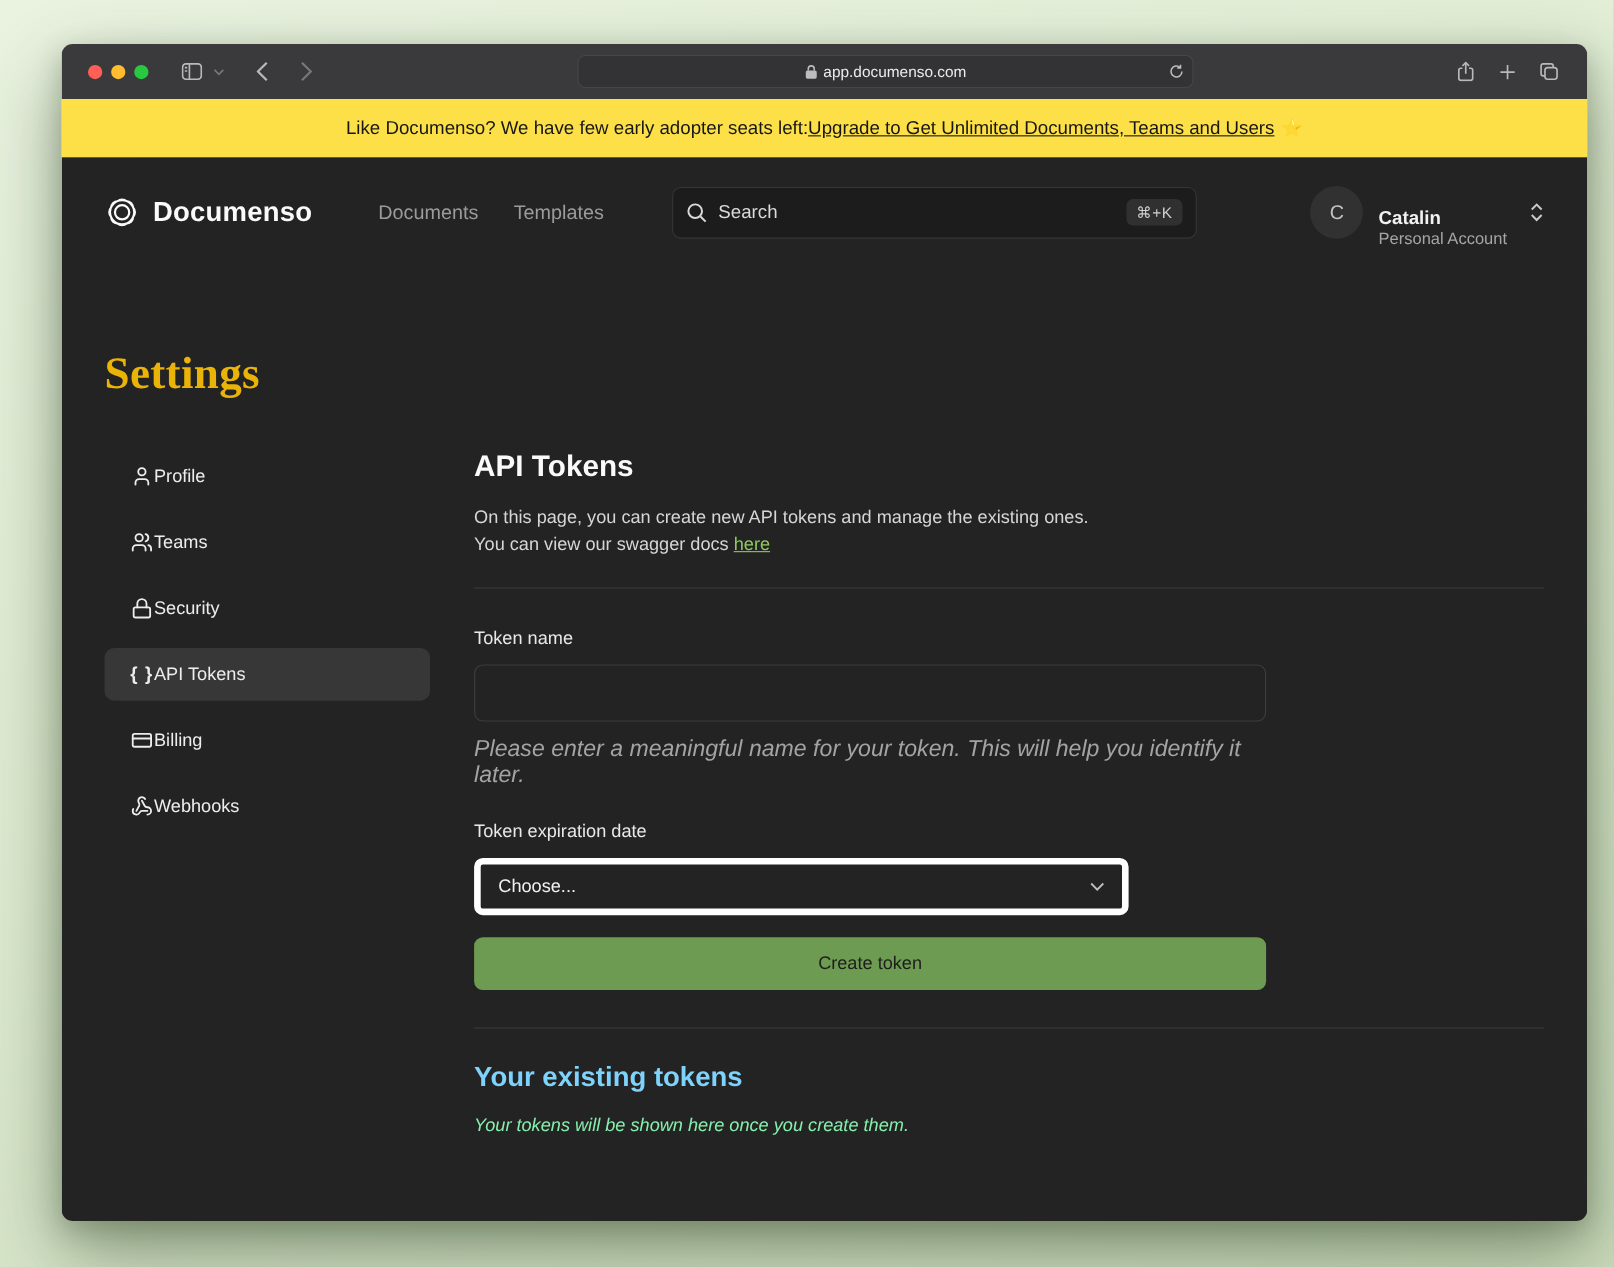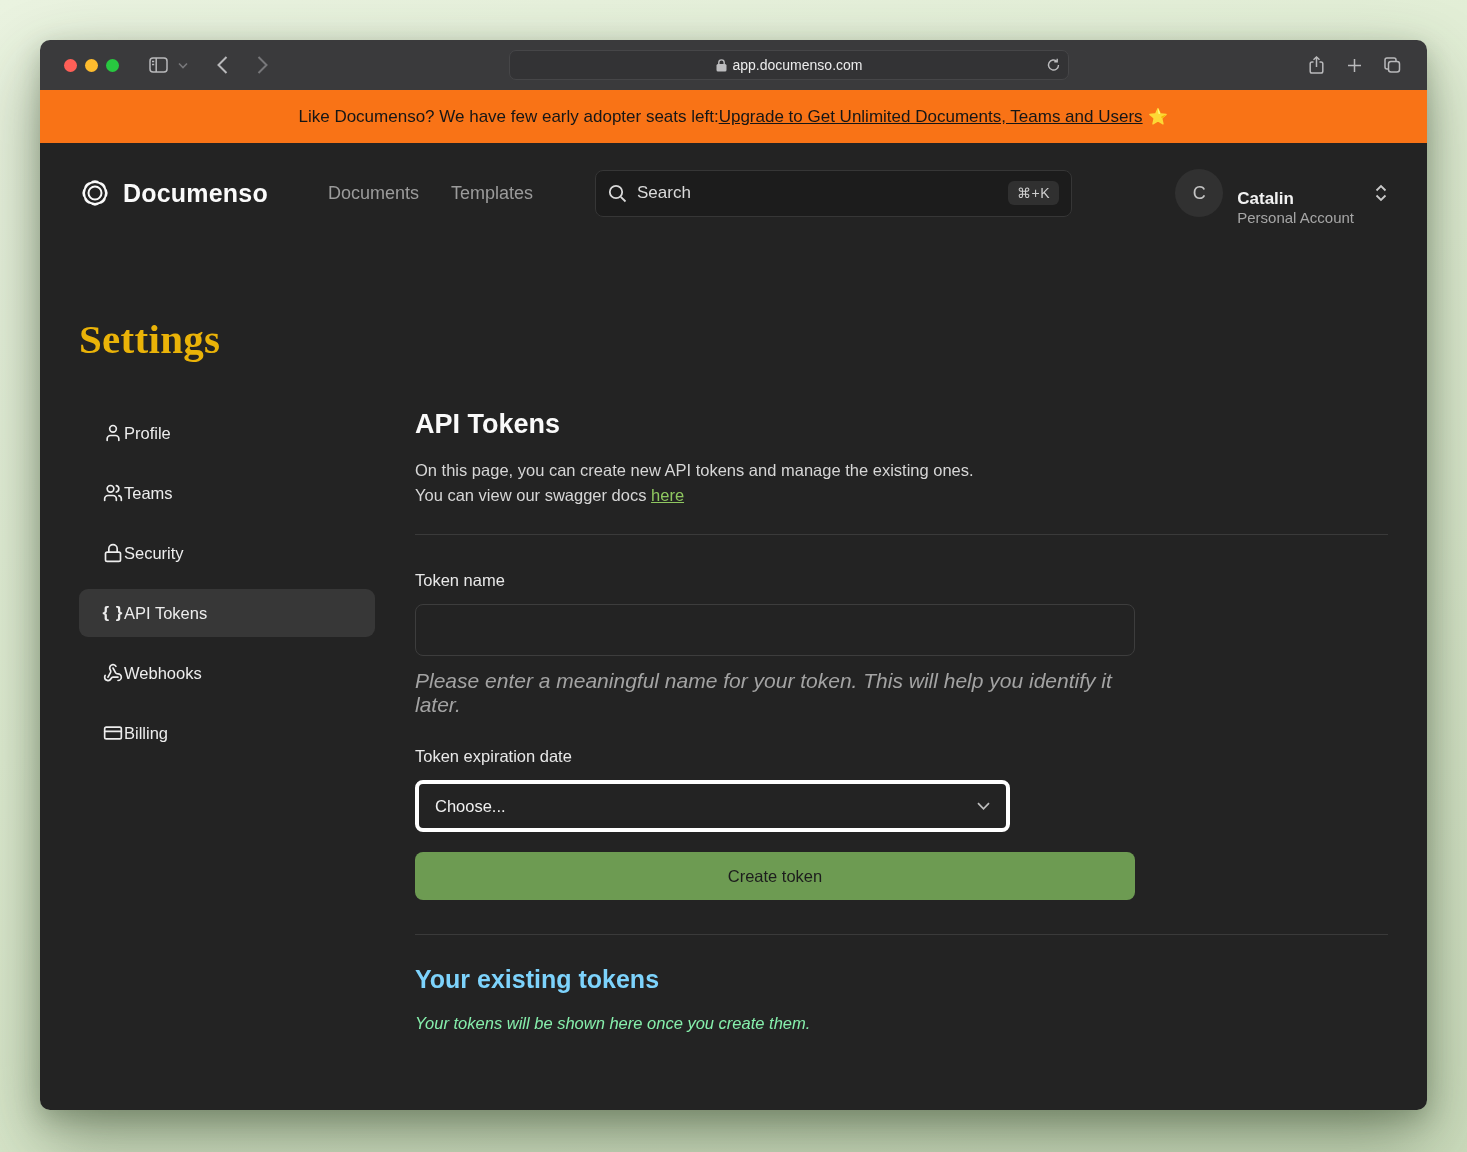--- a/index.html
+++ b/index.html
@@ -5,21 +5,21 @@
   * { margin:0; padding:0; box-sizing:border-box; }
   html,body { width:1467px; height:1152px; }
   body {
     font-family:"Liberation Sans", sans-serif;
     background: linear-gradient(160deg,#eaf3e0 0%,#dfecd2 45%,#ccdcbd 100%);
     position:relative; overflow:hidden;
   }
 
   
   .window {
-    position:absolute; left:40px; top:40px; width:1387px; height:1070px;
+    position:absolute; left:56px; top:40px; width:1387px; height:1070px;
     border-radius:10px; overflow:hidden;
     box-shadow:0 30px 70px rgba(40,60,30,.45), 0 8px 24px rgba(40,60,30,.25);
     display:flex; flex-direction:column;
   }
   .toolbar {
     height:50px; background:#3a3a3c; display:flex; align-items:center;
     padding:0 16px; flex:0 0 auto;
   }
   .traffic { display:flex; gap:8px; margin-left:8px; }
   .traffic span { width:13px; height:13px; border-radius:50%; display:block; }
@@ -32,21 +32,21 @@
     flex:0 0 560px; margin-left:auto; height:30px; background:#333335;
     border:1px solid #464648; border-radius:7px; display:flex; align-items:center;
     justify-content:center; position:relative; color:#ececec; font-size:14px;
   }
   .urlbar .lock { margin-right:6px; color:#bdbdbf; display:flex; }
   .urlbar .reload { position:absolute; right:8px; color:#bdbdbf; display:flex; }
   .toolbar-right { margin-left:auto; display:flex; align-items:center; gap:8px; margin-right:4px; }
 
   
   .banner {
-    height:53px; background:#f97316; color:#161616; display:flex;
+    height:53px; background:#fde047; color:#161616; display:flex;
     align-items:center; justify-content:center; font-size:17px; flex:0 0 auto;
   }
   .banner a { color:#161616; text-decoration:underline; cursor:pointer; }
   .banner .star { margin-left:6px; font-size:16px; }
 
   
   .app { flex:1; background:#232323; color:#ededed; padding:0 39px; overflow:hidden; }
 
   .app-header { height:100px; display:flex; align-items:center; }
   .brand { display:flex; align-items:center; gap:12px; }
@@ -107,21 +107,21 @@
     width:720px; height:52px; margin-top:14px; background:transparent;
     border:1px solid #3d3d3d; border-radius:8px; color:#ededed; font-size:16px;
     padding:0 14px; outline:none; font-family:inherit;
   }
   .hint { margin-top:13px; font-style:italic; font-size:21px; color:#a3a3a3; }
 
   .exp-row { display:flex; margin-top:30px; }
   .exp-left { width:595px; }
   .exp-right { margin-left:22px; width:103px; }
   .select {
-    margin-top:14px; width:595px; height:52px; border:4px solid #ffffff;
+    margin-top:14px; width:595px; height:52px; border:6px solid #ffffff;
     border-radius:8px; display:flex; align-items:center; padding:0 16px;
     color:#f0f0f0; font-size:16.5px; cursor:pointer; background:transparent;
   }
   .select .chev { margin-left:auto; color:#bdbdbd; display:flex; }
   .toggle {
     margin-top:24px; width:51px; height:29px; border-radius:15px; background:#3d3d3d;
     position:relative; cursor:pointer;
   }
   .toggle .knob {
     position:absolute; left:3px; top:3px; width:23px; height:23px; border-radius:50%;
@@ -297,35 +297,35 @@
           </span>
           <span>Security</span>
         </div>
         <div class="snav-item active">
           <span class="icn braces">{ }</span>
           <span>API Tokens</span>
         </div>
         <div class="snav-item">
           <span class="icn">
             <svg width="20" height="20" viewBox="0 0 24 24" fill="none" stroke="currentColor" stroke-width="2" stroke-linecap="round" stroke-linejoin="round">
+              <rect x="2" y="5" width="20" height="14" rx="2"></rect>
+                <line x1="2" y1="10" x2="22" y2="10"></line>
+            </svg>
+          </span>
+          <span>Billing</span>
+        </div>
+        <div class="snav-item">
+          <span class="icn">
+            <svg width="20" height="20" viewBox="0 0 24 24" fill="none" stroke="currentColor" stroke-width="2" stroke-linecap="round" stroke-linejoin="round">
               <path d="M18 16.98h-5.99c-1.1 0-1.95.94-2.48 1.9A4 4 0 0 1 2 17c.01-.7.2-1.4.57-2"></path>
               <path d="m6 17 3.13-5.78c.53-.97.1-2.18-.5-3.1a4 4 0 1 1 6.89-4.06"></path>
               <path d="m12 6 3.13 5.73C15.66 12.7 16.9 13 18 13a4 4 0 0 1 0 8"></path>
             </svg>
           </span>
           <span>Webhooks</span>
-        </div>
-        <div class="snav-item">
-          <span class="icn">
-            <svg width="20" height="20" viewBox="0 0 24 24" fill="none" stroke="currentColor" stroke-width="2" stroke-linecap="round" stroke-linejoin="round">
-              <rect x="2" y="5" width="20" height="14" rx="2"></rect>
-                <line x1="2" y1="10" x2="22" y2="10"></line>
-            </svg>
-          </span>
-          <span>Billing</span>
         </div>
       </div>
 
       <div class="main-col">
         <h2 class="h2">API Tokens</h2>
         <p class="desc">
           <span>On this page, you can create new API tokens and manage the existing ones.</span><br>
           <span>You can view our swagger docs </span><a>here</a>
         </p>
         <hr class="divider">

